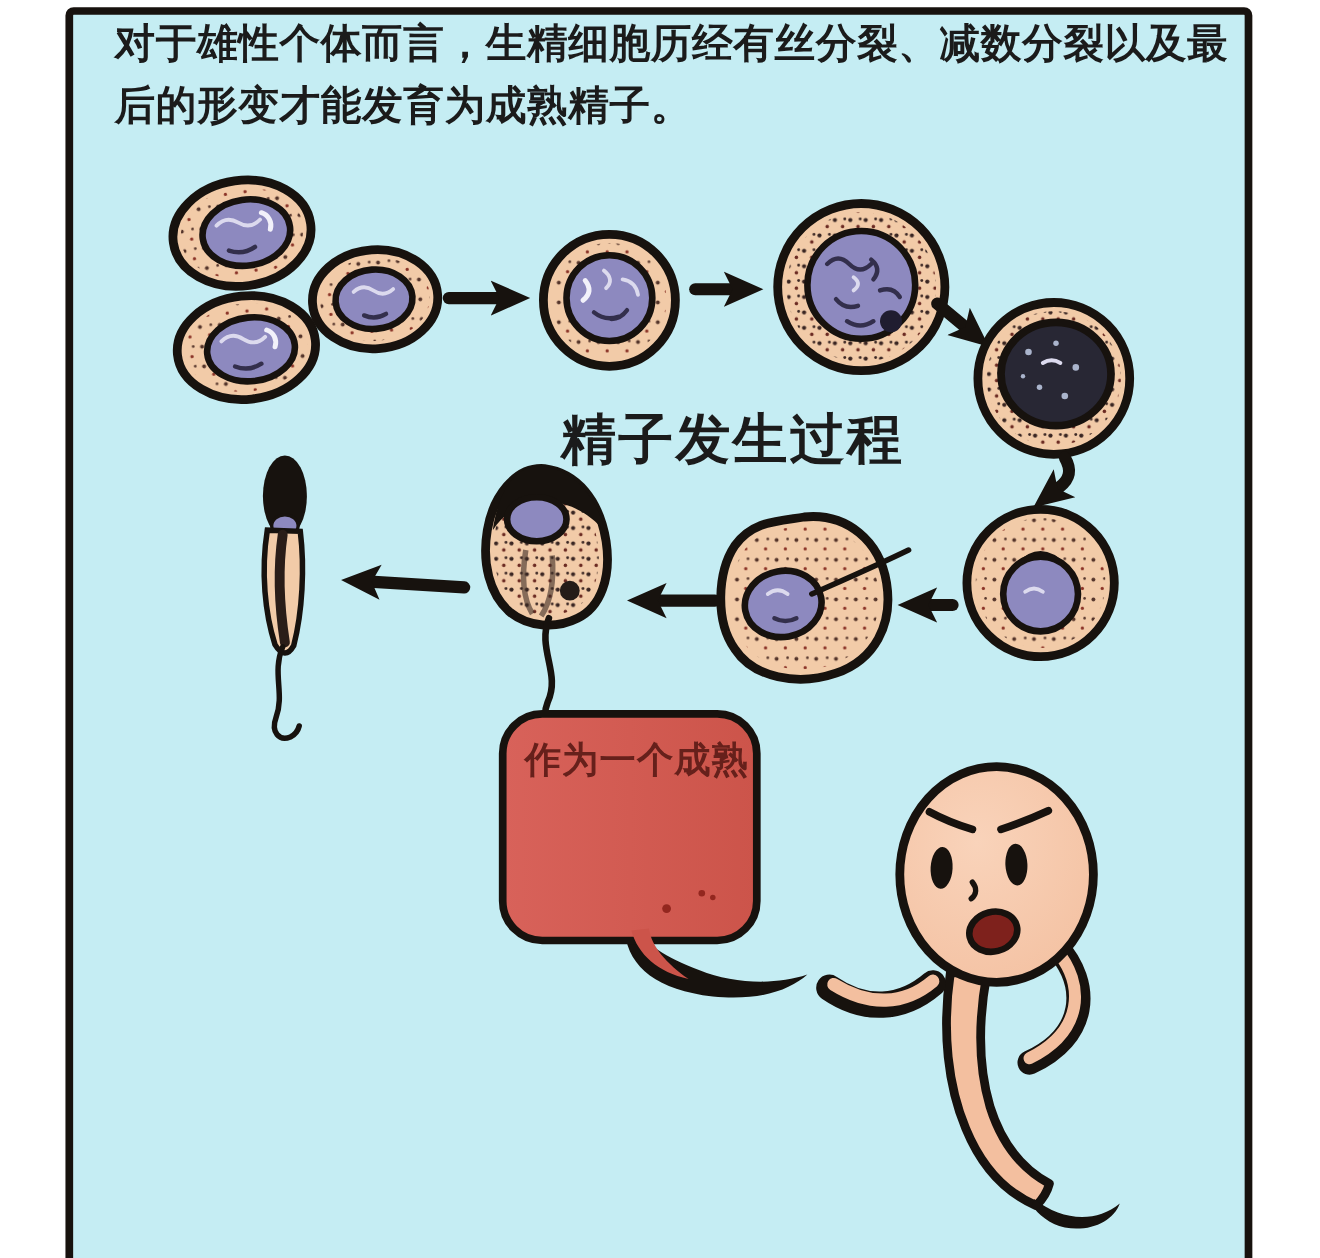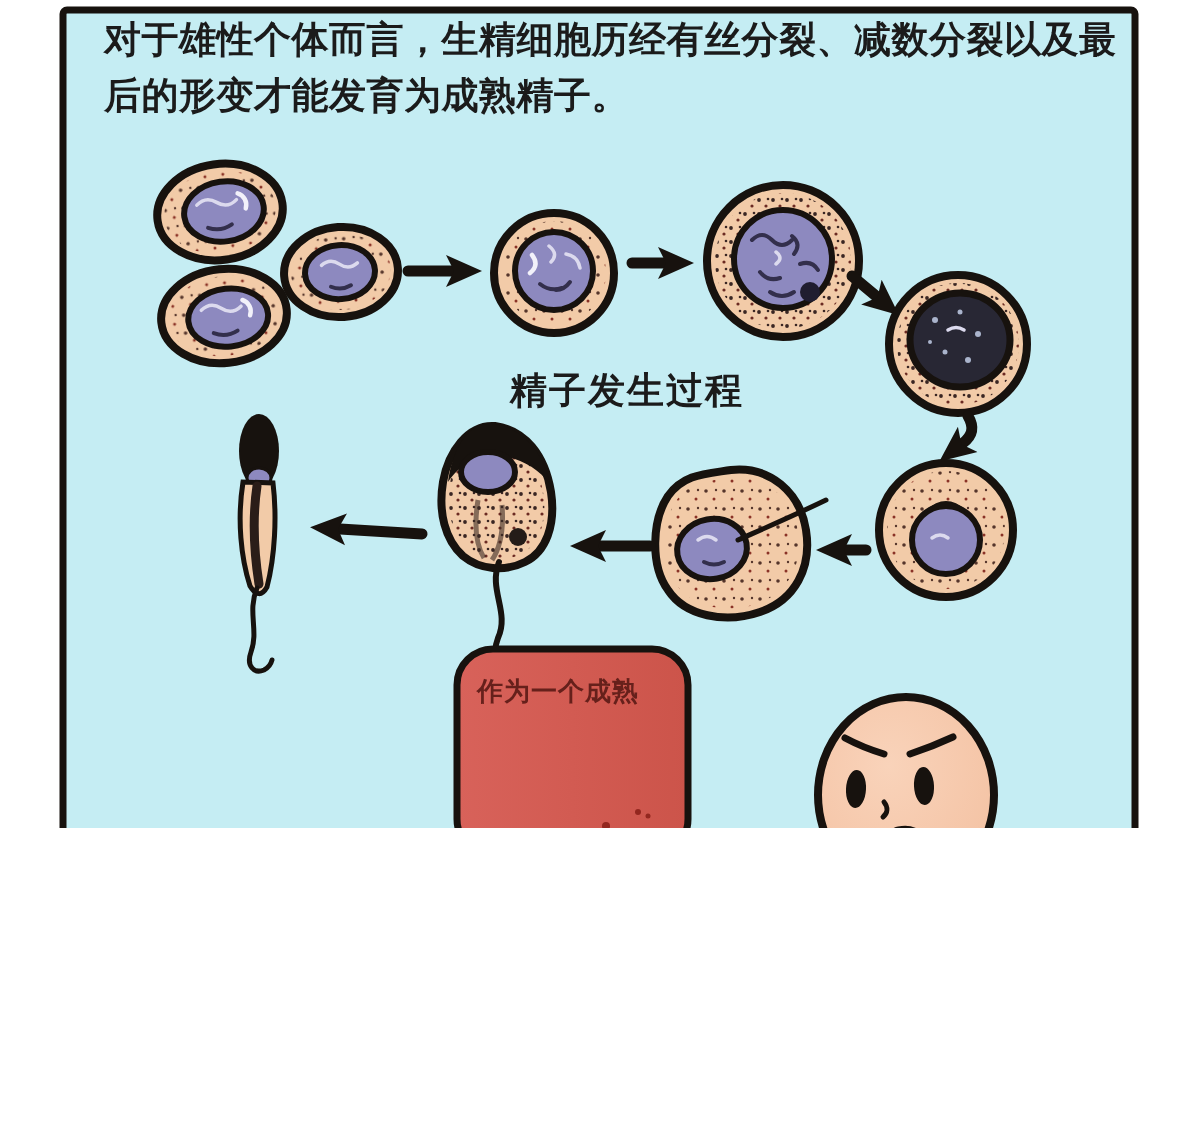--- a/index.html
+++ b/index.html
@@ -4,29 +4,29 @@
 <style>
   :root{
     --page-bg:#ffffff; --panel-bg:#c5edf3; --outline:#17120e; --text:#1b1b1b;
     --cell-fill:#f2cba8; --nucleus-fill:#8d89bf; --nucleus-dark:#282734;
     --bubble-fill:#cc544a; --bubble-fill-light:#d8625a; --bubble-text:#66201b;
     --skin:#f3bf9f; --skin-light:#f9d3ba; --mouth:#7e211c;
   }
   html,body{margin:0;padding:0;}
   body{width:1200px;height:1144px;background:var(--page-bg);
        font-family:"Liberation Sans","DejaVu Sans",sans-serif;}
-  .page{position:relative;width:1200px;height:828px;overflow:hidden;background:var(--page-bg);}
+  .page{position:relative;width:1200px;height:1144px;overflow:hidden;background:var(--page-bg);}
   .art{position:absolute;left:0;top:0;width:1200px;height:1144px;}
 
   .caption{position:absolute;left:104px;top:12px;width:1016px;
     font-size:37px;font-weight:700;color:var(--text);line-height:1.5;letter-spacing:.5px;}
   .diagram-title{position:absolute;left:510px;top:366px;
-    font-size:37px;font-weight:700;color:var(--text);letter-spacing:2px;}
+    font-size:50px;font-weight:700;color:var(--text);letter-spacing:2px;}
   .bubble-text{position:absolute;left:477px;top:668px;width:210px;
-    font-size:26px;font-weight:700;color:var(--bubble-text);line-height:46px;letter-spacing:1px;}
+    font-size:33px;font-weight:700;color:var(--bubble-text);line-height:46px;letter-spacing:1px;}
   .bubble-text span{display:block;}
 
   
   .panel-rect{fill:var(--panel-bg);stroke:var(--outline);stroke-width:7;}
   .cyto{fill:var(--cell-fill);stroke:var(--outline);stroke-width:8;}
   .stip{fill:url(#stipple);stroke:none;}
   .stip2{fill:url(#stipple2);stroke:none;}
   .nuc{fill:var(--nucleus-fill);stroke:var(--outline);stroke-width:6;}
   .nuc-dark{fill:var(--nucleus-dark);stroke:var(--outline);stroke-width:7;}
   .arrow{stroke:var(--outline);stroke-width:11;fill:none;stroke-linecap:round;}

